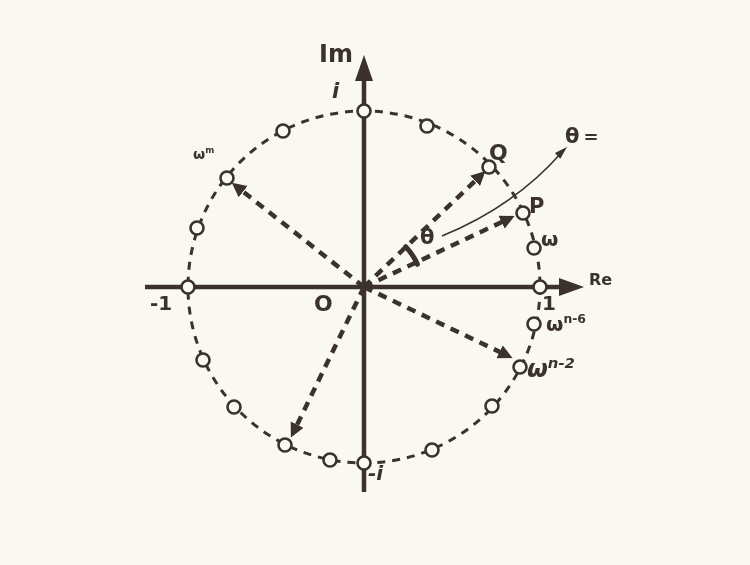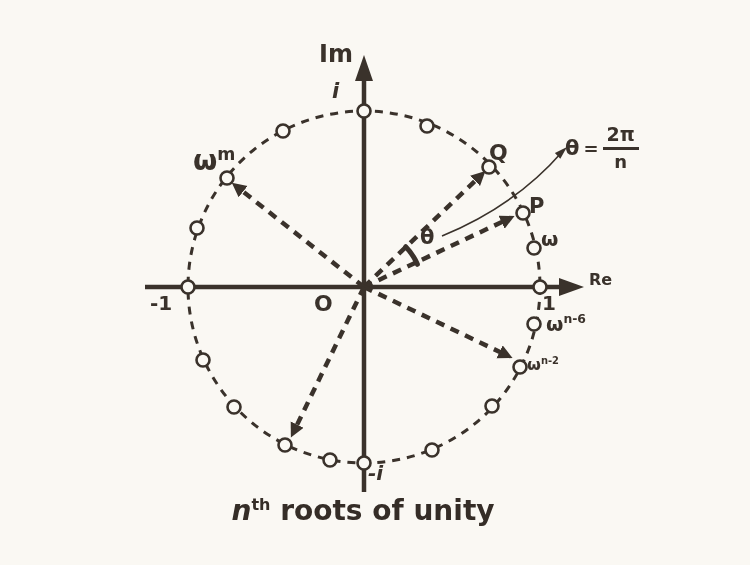--- a/index.html
+++ b/index.html
@@ -17,26 +17,26 @@
   }
   .lbl sup{font-size:0.62em;vertical-align:super;font-weight:bold;}
   .italic{font-style:italic;}
   .im-label{left:319px;top:42px;font-size:24px;}
   .i-label{left:332px;top:81px;font-size:21px;}
   .re-label{left:589px;top:272px;font-size:16px;}
   .one-label{left:542px;top:293px;font-size:20px;}
   .negone-label{left:150px;top:293px;font-size:20px;}
   .origin-label{left:314px;top:293px;font-size:22px;}
   .negi-label{left:368px;top:463px;font-size:20px;}
-  .omega-m-label{left:193px;top:146px;font-size:28px;}
+  .omega-m-label{left:193px;top:146px;font-size:14px;}
   .q-label{left:489px;top:142px;font-size:22px;}
   .p-label{left:529px;top:196px;font-size:21px;}
   .omega-label{left:541px;top:229px;font-size:20px;}
   .omega-n1-label{left:546px;top:313px;font-size:20px;}
-  .omega-n2-label{left:527px;top:356px;font-size:16px;}
+  .omega-n2-label{left:527px;top:356px;font-size:24px;font-style:italic;}
   .theta-label{left:420px;top:227px;font-size:21px;font-weight:bold;}
   .formula{
     position:absolute;left:565px;top:124px;
     display:flex;align-items:center;gap:4px;
     font-weight:bold;color:#3a322b;
   }
   .formula .lhs{font-size:21px;}
   .formula .eq{font-size:18px;}
   .frac{display:inline-flex;flex-direction:column;align-items:center;}
   .frac .num{font-size:19px;line-height:1.15;padding:0 4px 1px 4px;border-bottom:3px solid #3a322b;}
@@ -119,21 +119,16 @@
 
   <div class="lbl omega-n1-label"><span>ω</span><sup>n-6</sup></div>
 
   <div class="lbl omega-n2-label"><span>ω</span><sup>n-2</sup></div>
 
   <div class="lbl theta-label">θ</div>
 
   <div class="formula">
     <span class="lhs">θ</span>
     <span class="eq">=</span>
-    <span class="frac">
-      <span class="num">2π</span>
-      <span class="den">n</span>
-    </span>
   </div>
 
-  <div class="caption"><span class="var">n</span><sup>th</sup><span> roots of unity</span></div>
 
 </div>
 
 </body></html>

